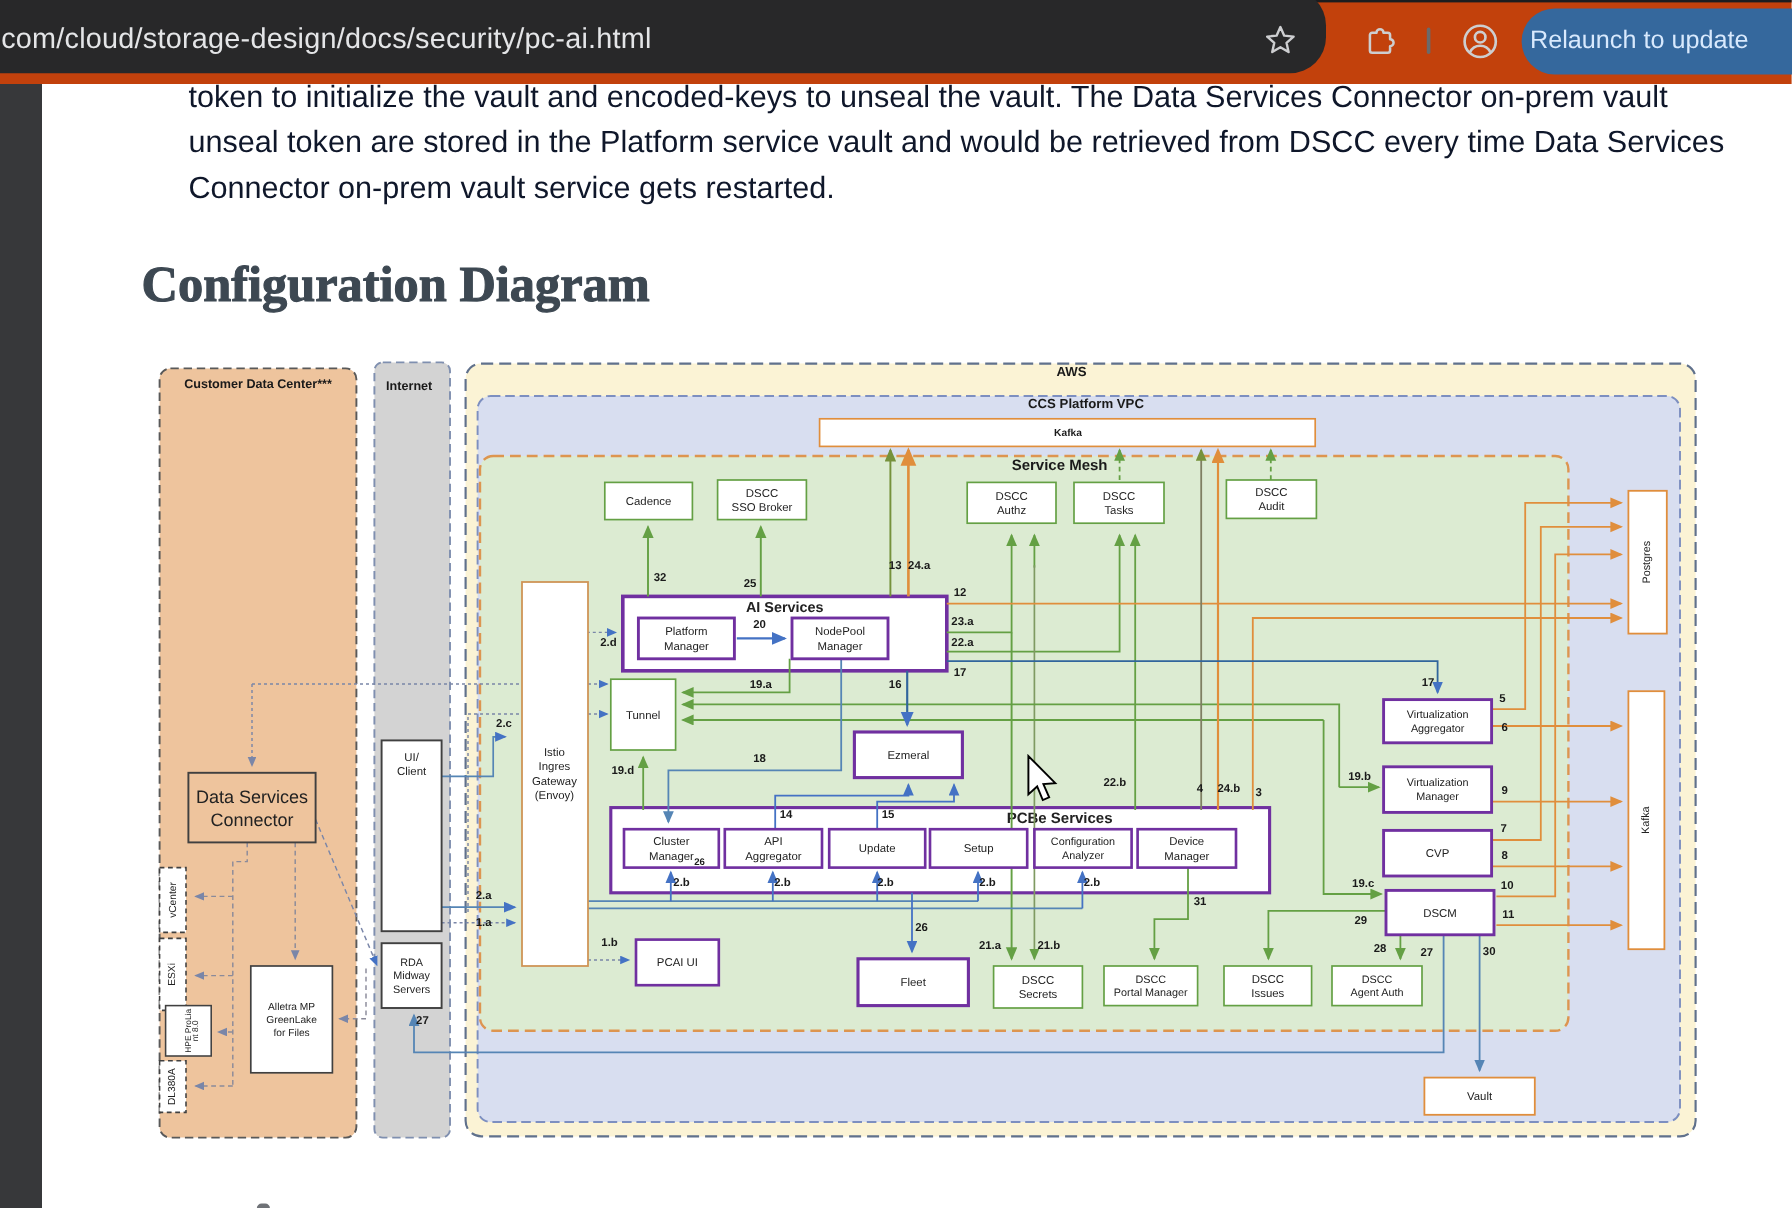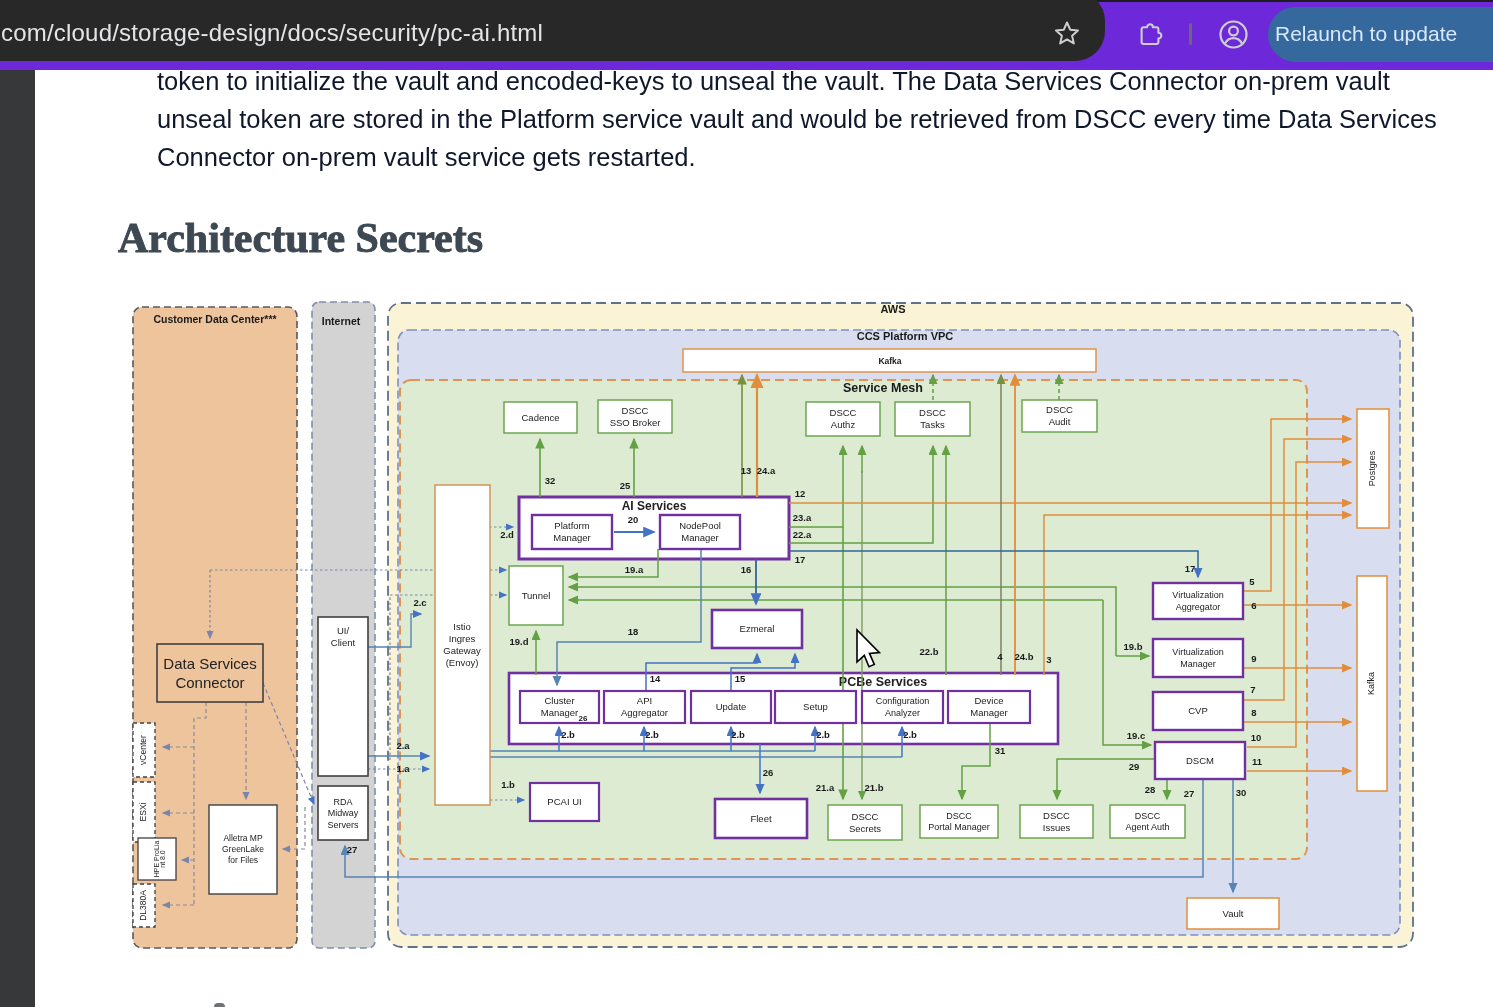--- a/index.html
+++ b/index.html
@@ -1,18 +1,18 @@
 <!DOCTYPE html>
 <html><head>
 <meta charset="utf-8">
 <style>
   html,body{margin:0;padding:0;width:1493px;height:1007px;overflow:hidden;background:#fff;
     font-family:"Liberation Sans",sans-serif;}
   .abs{position:absolute;}
-  #toolbar{left:0;top:0;width:1493px;height:70px;background:#6d28d9;}
+  #toolbar{left:0;top:0;width:1493px;height:70px;background:#c2410c;}
   #omnibox{left:-60px;top:-9px;width:1165px;height:70px;background:#282829;border-radius:30px;}
   #url{left:1px;top:19px;font-size:24px;color:#e4e5e7;letter-spacing:0.2px;}
   #relaunch{left:1268px;top:7px;width:260px;height:55px;background:#35689d;border-radius:28px;}
   #relaunch span{position:absolute;left:7px;top:15px;font-size:21px;color:#d8e9fd;}
   #leftstrip{left:0;top:70px;width:35px;height:937px;background:#37383a;}
   #para{left:157px;top:62px;white-space:nowrap;font-size:25.5px;line-height:38px;color:#0f172a;}
   #head{left:118px;top:214px;font-family:"Liberation Serif",serif;font-size:42px;font-weight:700;color:#3d4852;letter-spacing:0px;-webkit-text-stroke:0.9px #3d4852;}
 </style>
 </head>
 <body>
@@ -31,21 +31,21 @@
     <circle cx="15.5" cy="15.5" r="13" fill="none" stroke="#cdced0" stroke-width="2.2"></circle>
     <circle cx="15.5" cy="12" r="4.4" fill="none" stroke="#cdced0" stroke-width="2.2"></circle>
     <path d="M7 24.5a9.4 9.4 0 0 1 17 0" fill="none" stroke="#cdced0" stroke-width="2.2"></path>
   </svg>
   <div id="relaunch" class="abs">
       <span>Relaunch to update</span>
     </div>
 </div>
 <div id="leftstrip" class="abs"></div>
 <div id="para" class="abs">token to initialize the vault and encoded-keys to unseal the vault. The Data Services Connector on-prem vault<br>unseal token are stored in the Platform service vault and would be retrieved from DSCC every time Data Services<br>Connector on-prem vault service gets restarted.</div>
-<div id="head" class="abs">Architecture Secrets</div>
+<div id="head" class="abs">Configuration Diagram</div>
 <svg id="diag" class="abs" style="left:118px;top:293px" width="1306" height="670" viewBox="0 0 1306 670" font-family="Liberation Sans, sans-serif">
 <defs>
 <marker id="mg" markerWidth="8" markerHeight="8" refX="6" refY="3" orient="auto">
         <path d="M0,0L7,3L0,6z" fill="#64a044"></path>
       </marker>
 <marker id="mo" markerWidth="8" markerHeight="8" refX="6" refY="3" orient="auto">
         <path d="M0,0L7,3L0,6z" fill="#e08e3c"></path>
       </marker>
 <marker id="mog" markerWidth="8" markerHeight="8" refX="6" refY="3" orient="auto">
         <path d="M0,0L7,3L0,6z" fill="#76923c"></path>

